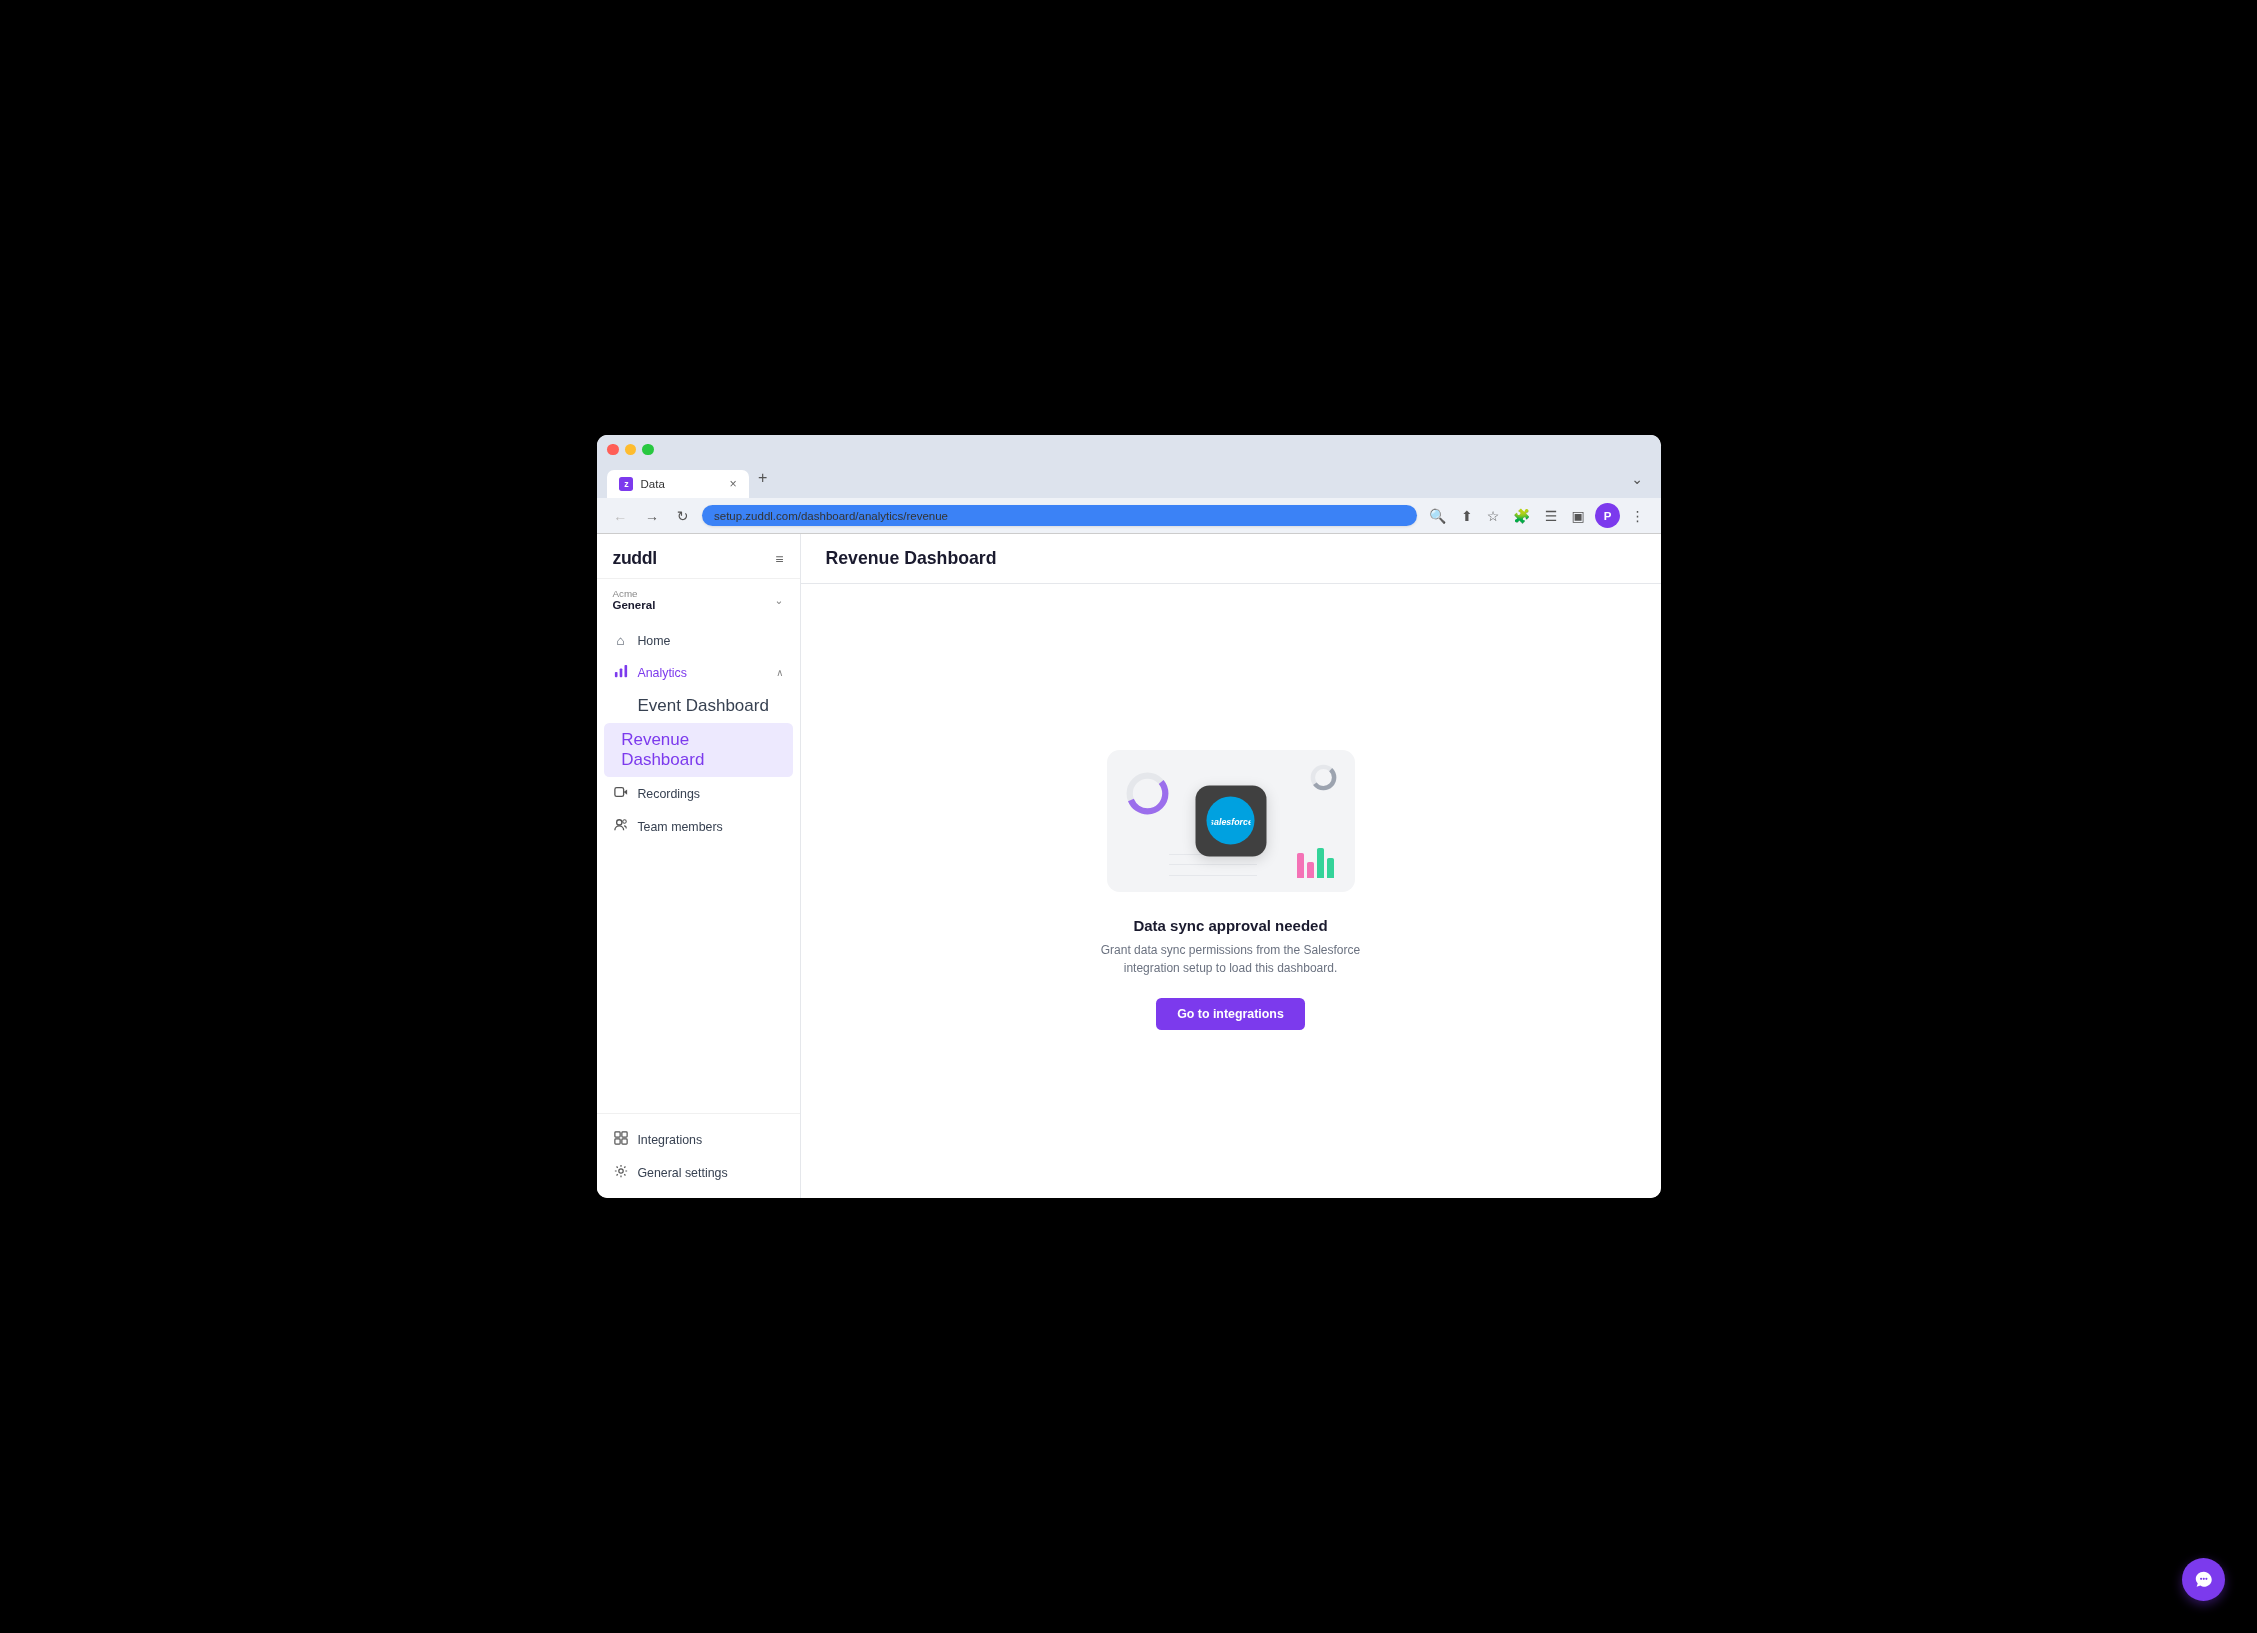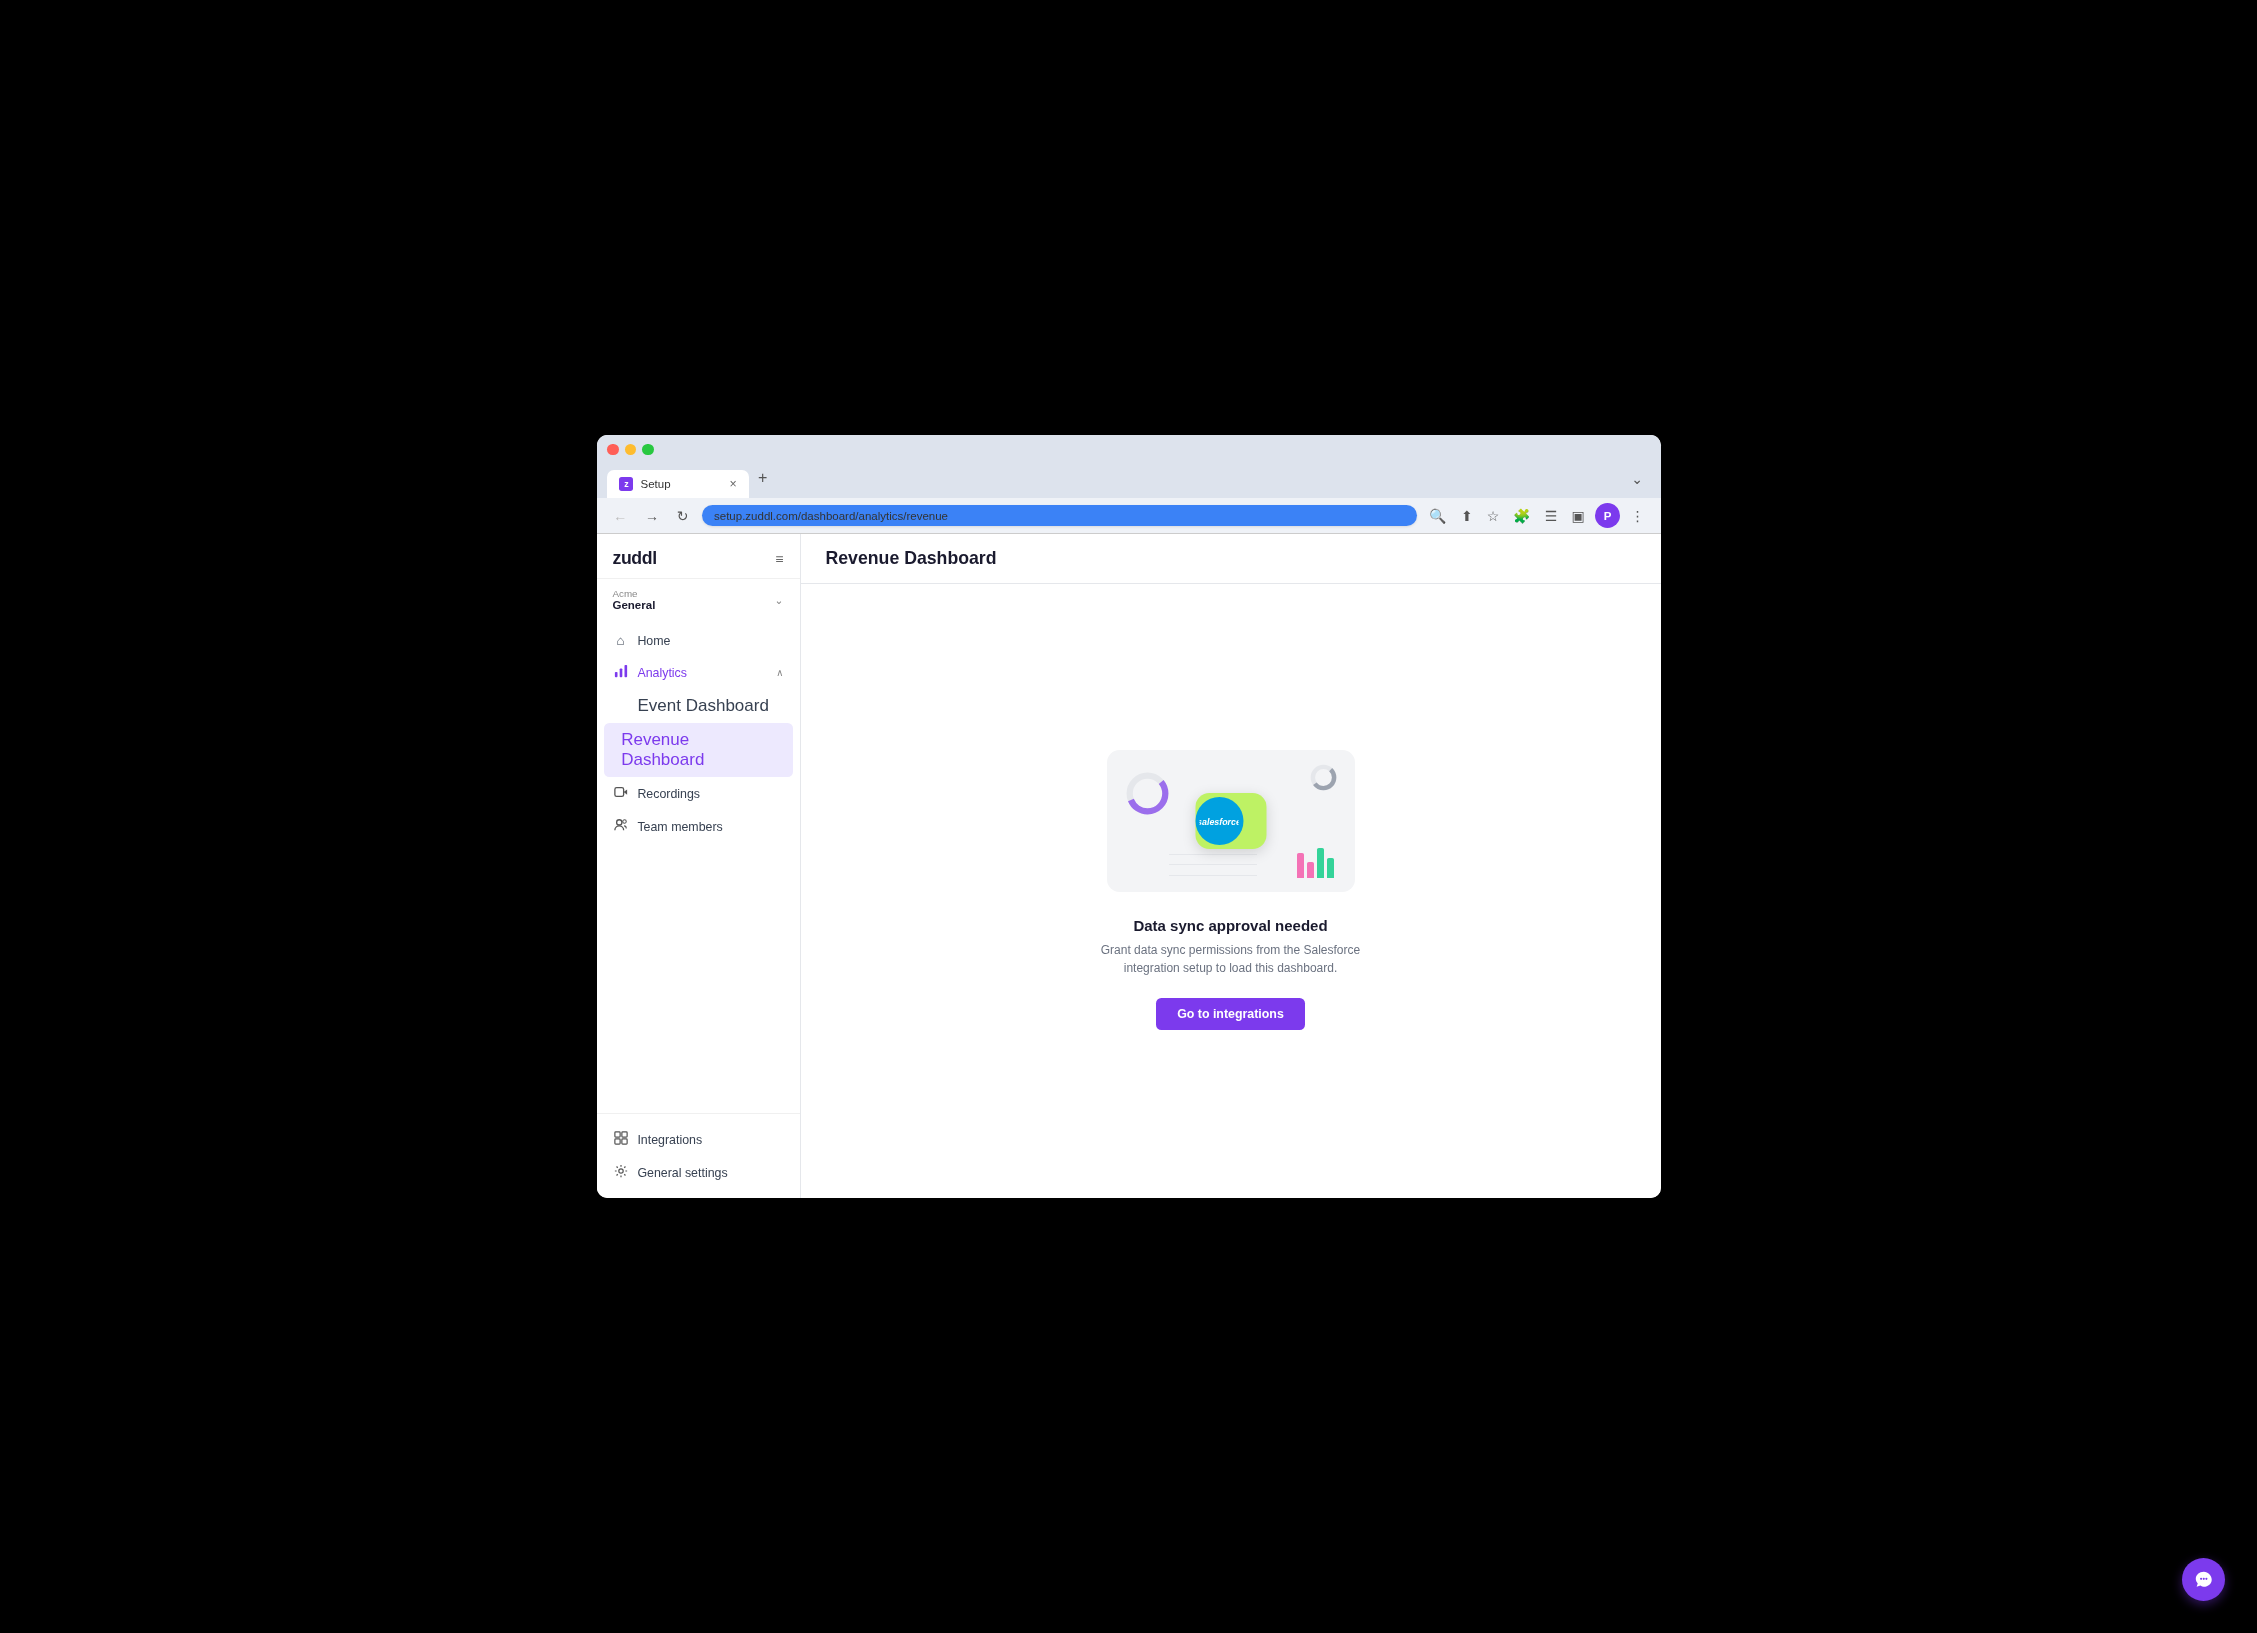--- a/index.html
+++ b/index.html
@@ -346,26 +346,27 @@
       width: 7px;
       border-radius: 1.8px 1.8px 0 0;
     }
 
     .salesforce-card {
       position: absolute;
       left: 50%;
       top: 50%;
       transform: translate(-50%, -50%);
       width: 71px;
-      height: 56px;
-      background: #bef264;
+      height: 71px;
+      background: #404040;
       border-radius: 14px;
       box-shadow: 0 3.5px 14px rgba(0,0,0,0.15);
       display: flex;
       align-items: center;
+      justify-content: center;
     }
 
     
     .sf-cloud {
       background: #00a1e0;
       border-radius: 50%;
       width: 48px;
       height: 48px;
       display: flex;
       align-items: center;
@@ -439,21 +440,21 @@
 
   <div class="browser-chrome">
     <div class="traffic-lights">
       <div class="traffic-light tl-red"></div>
       <div class="traffic-light tl-yellow"></div>
       <div class="traffic-light tl-green"></div>
     </div>
     <div class="tabs-bar">
       <div class="tab">
         <div class="tab-icon">z</div>
-        <span>Setup</span>
+        <span>Data</span>
         <span class="tab-close">×</span>
       </div>
       <div class="tab-add">+</div>
       <div class="tab-menu">⌄</div>
     </div>
   </div>
 
   <div class="address-bar">
     <span class="nav-btn disabled">←</span>
     <span class="nav-btn">→</span>

